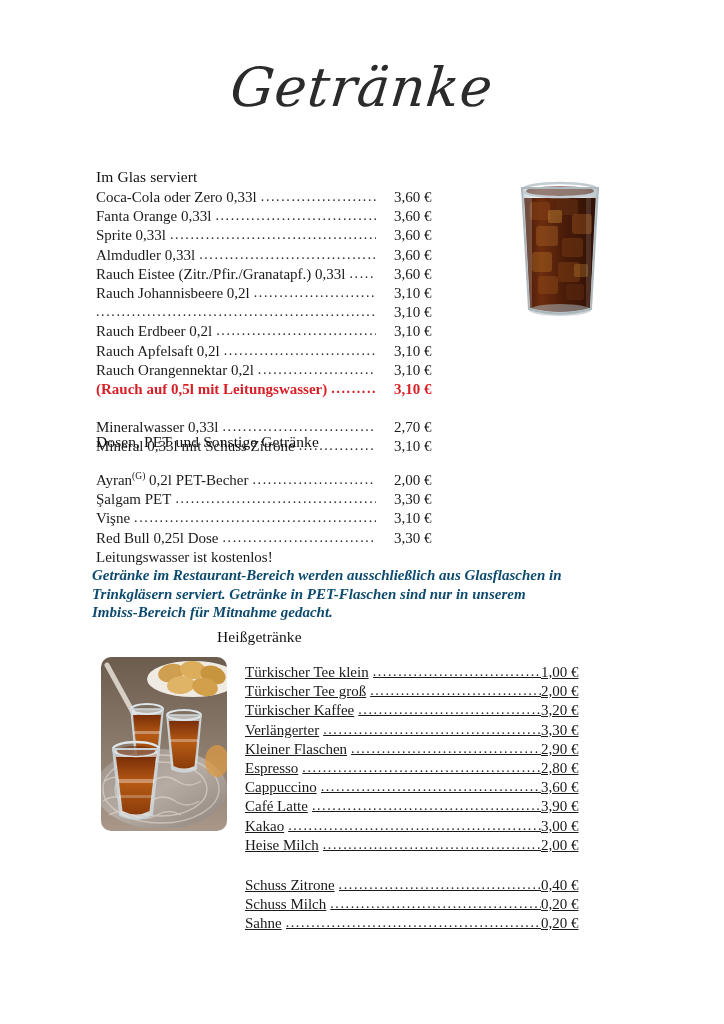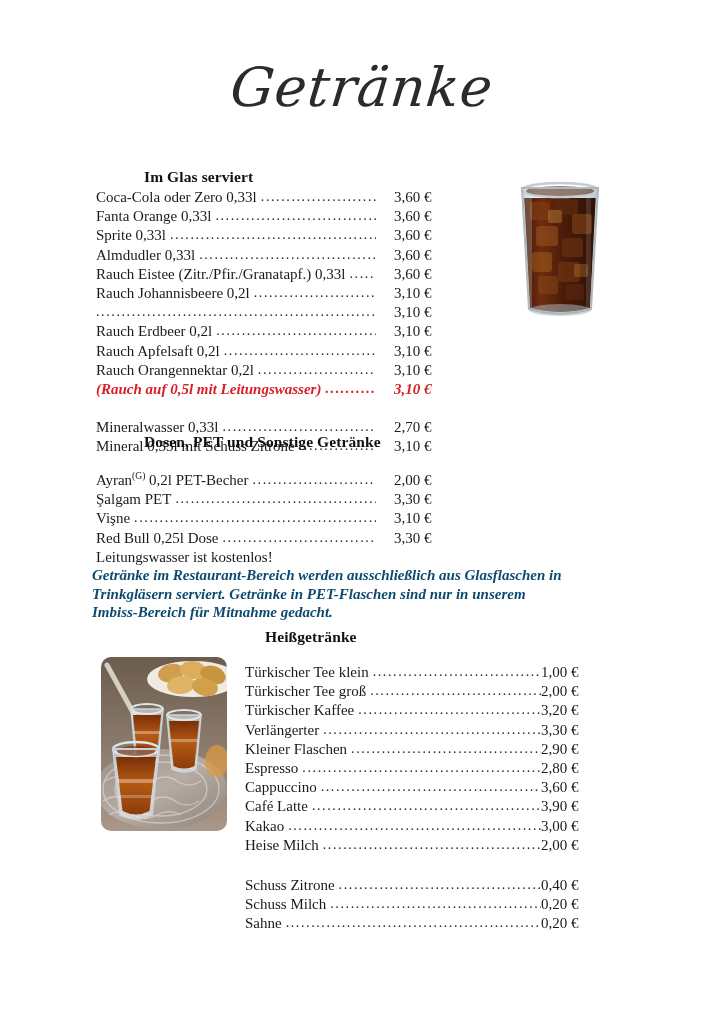--- a/index.html
+++ b/index.html
@@ -29,26 +29,25 @@
     font-size: 54px;
     letter-spacing: 1px;
     color: #2b2b2b;
     transform: skewX(-6deg);
   }
 
   
   .section { position: absolute; }
 
   .section-head {
-    font-weight: bold;
+    font-weight: normal;
     font-size: 15.5px;
     color: #111;
     margin-bottom: 2px;
     letter-spacing: 0.1px;
-    margin-left: 48px;
   }
 
   .menu-list {
     list-style: none;
     margin: 0;
     padding: 0;
   }
 
   .menu-row {
     display: flex;
@@ -77,21 +76,21 @@
   .menu-row .price {
     flex: 0 0 auto;
     font-size: 15px;
   }
   .menu-row.no-leader .leader::before { content: ""; }
 
   
   .price-left .price  { width: 72px; text-align: left;  padding-left: 18px; }
   .price-right .price { width: 72px; }
 
-  .red { color: #d81f26; font-style: italic; }
+  .red { color: #d81f26; }
   .menu-row.red-row { font-weight: bold; }
   .menu-row.red-row .leader { color: #d81f26; }
 
   .sup-marker { font-size: 9.5px; vertical-align: super; }
 
   .spacer { height: 19px; }
 
   
   .notice {
     position: absolute;
@@ -365,21 +364,21 @@
     </g>
 
     <ellipse cx="116" cy="104" rx="12" ry="16" fill="#d99a43" opacity="0.75"></ellipse>
   </svg>
 </div>
 
 <div class="section" style="left:217px; top:628px; width:396px;">
   <div class="section-head">Heißgetränke</div>
 </div>
 
-<div class="section price-right" style="left:245px; top:663px; width:368px;">
+<div class="section price-right" style="left:245px; top:663px; width:368px;text-decoration:underline;">
   <ul class="menu-list">
     <li class="menu-row">
       <span class="name">Türkischer Tee klein</span>
       <span class="leader"></span>
       <span class="price">1,00 €</span>
     </li>
     <li class="menu-row">
       <span class="name">Türkischer Tee groß</span>
       <span class="leader"></span>
       <span class="price">2,00 €</span>

